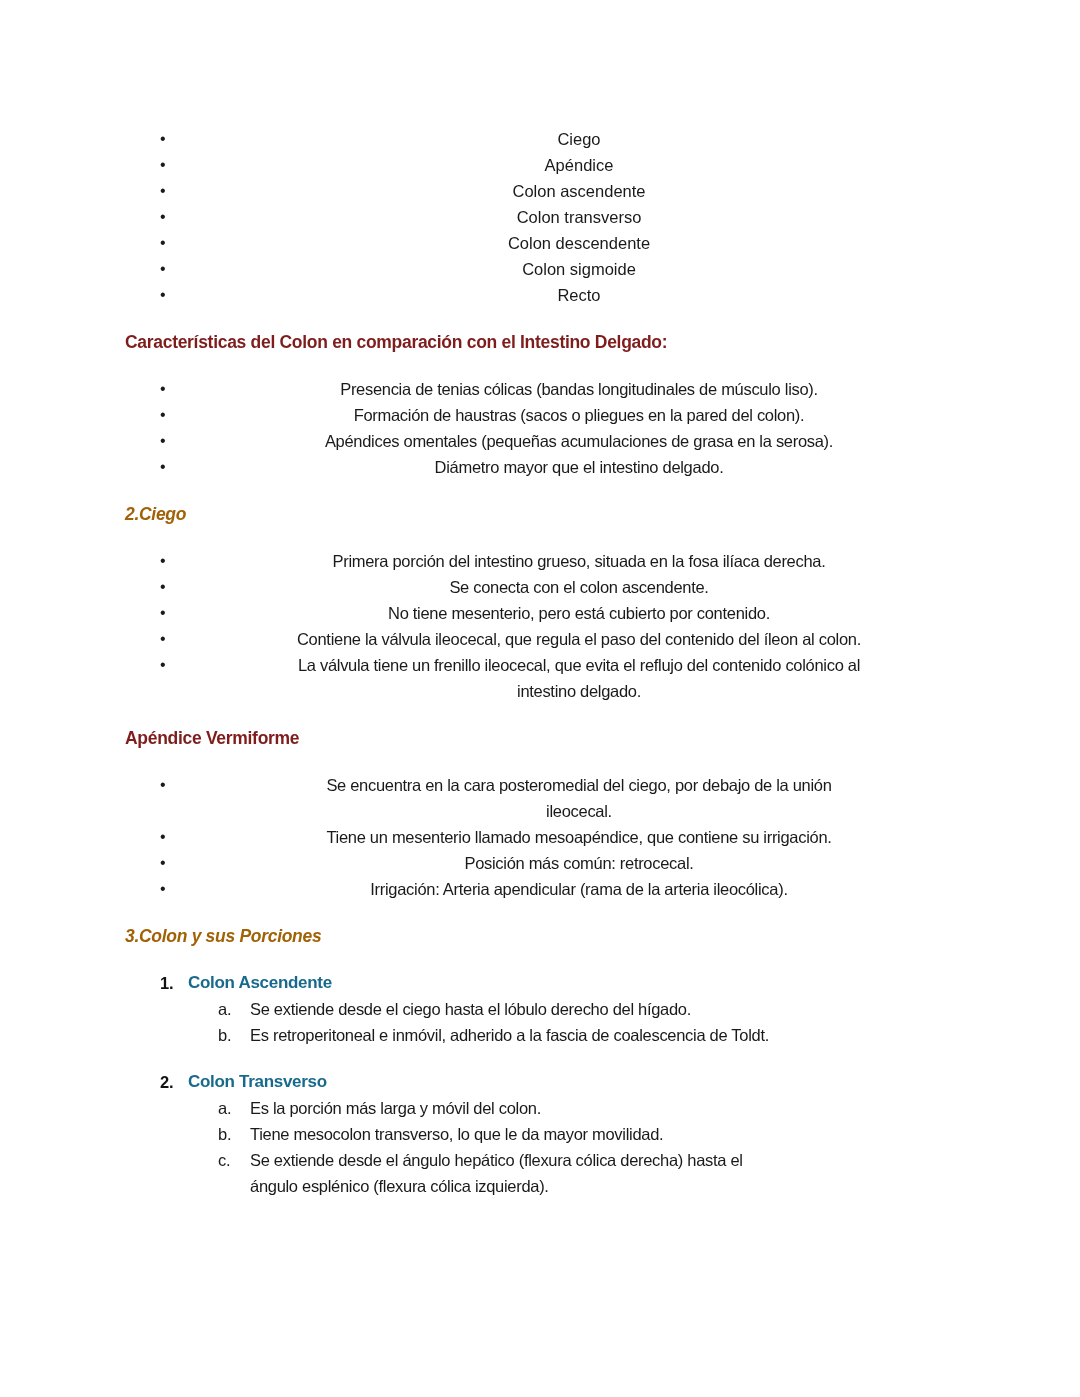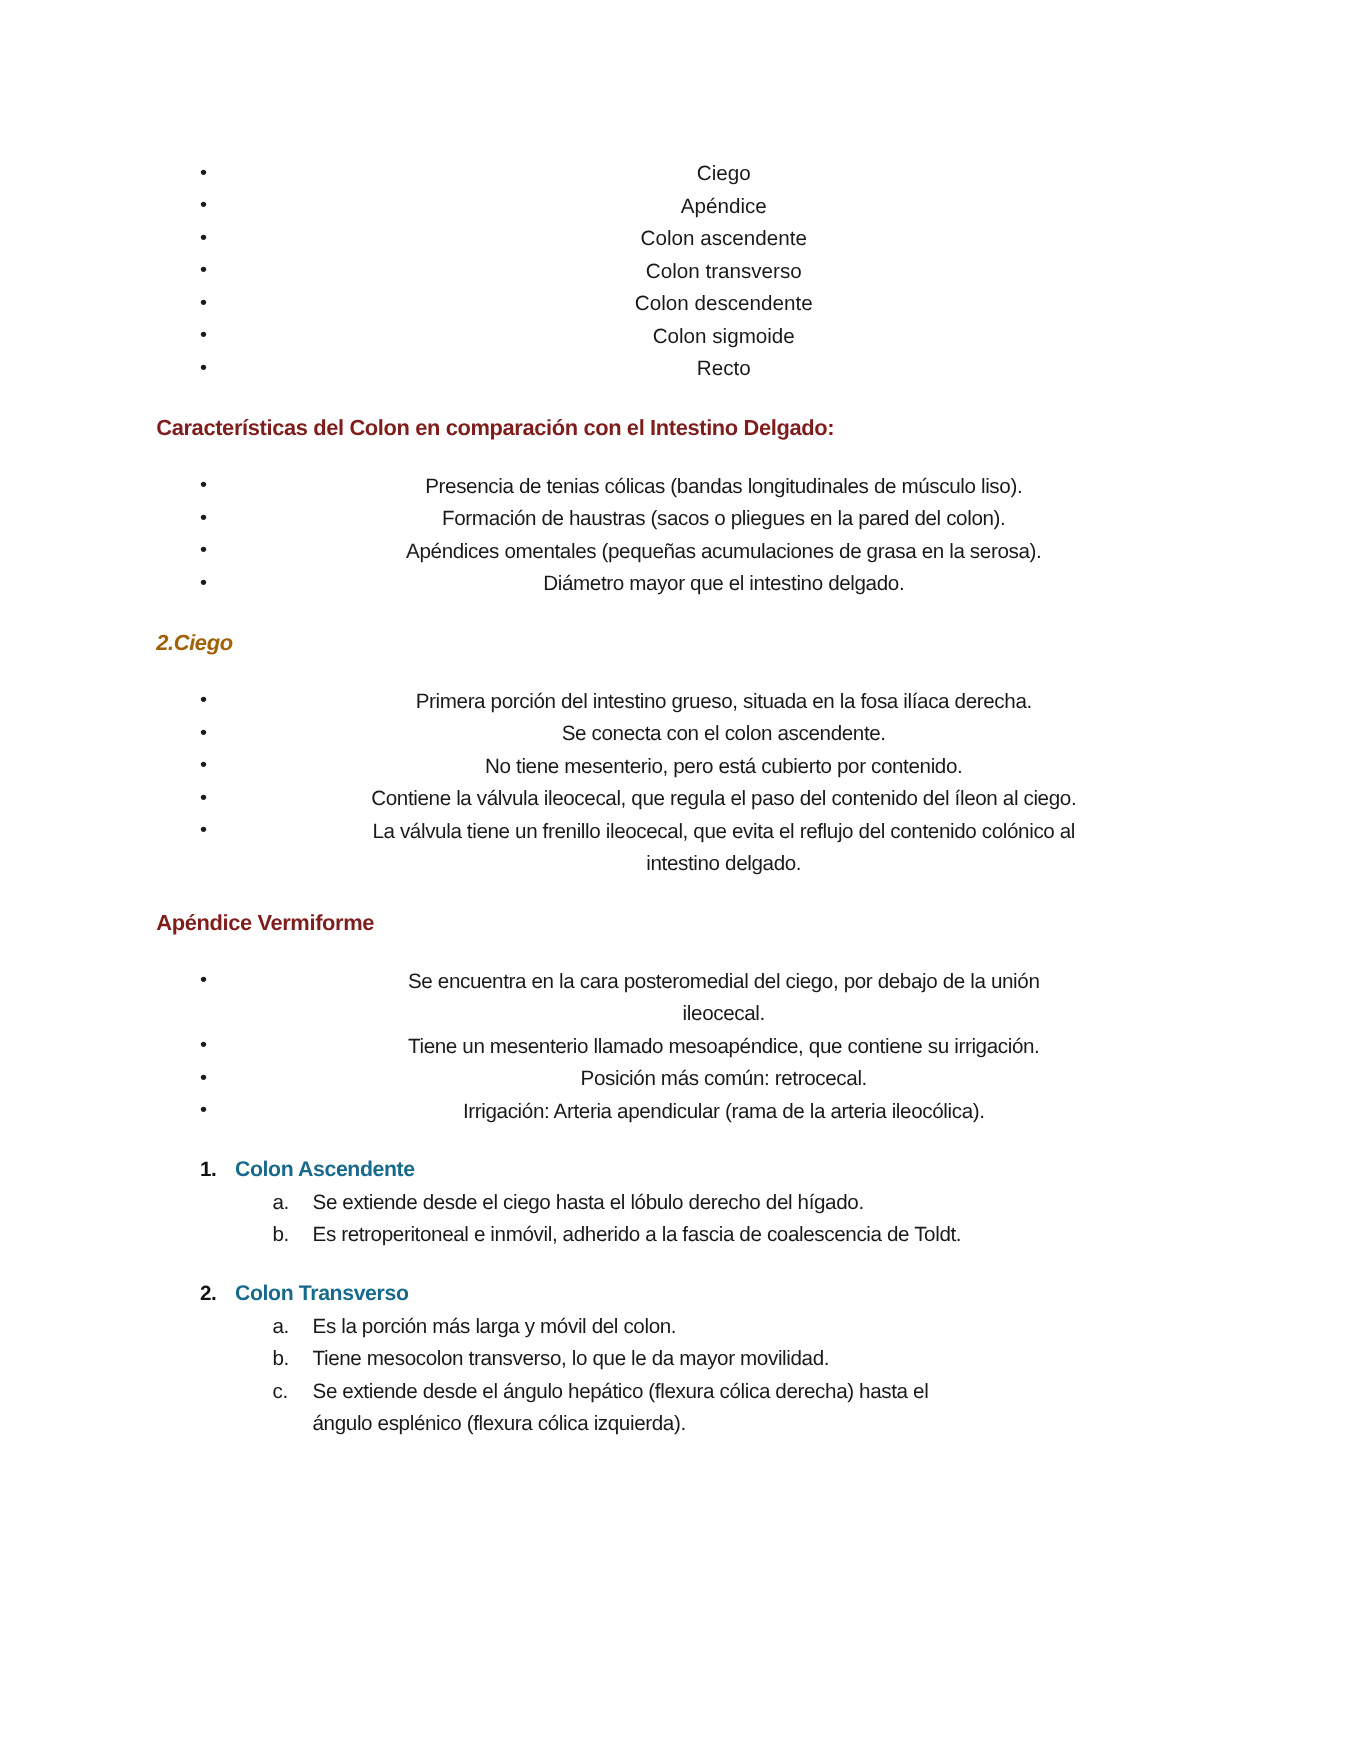--- a/index.html
+++ b/index.html
@@ -122,21 +122,21 @@
     <li>
       <span class="bullet">•</span>
       <span class="li-text">Se conecta con el colon ascendente.</span>
     </li>
     <li>
       <span class="bullet">•</span>
       <span class="li-text">No tiene mesenterio, pero está cubierto por contenido.</span>
     </li>
     <li>
       <span class="bullet">•</span>
-      <span class="li-text">Contiene la válvula ileocecal, que regula el paso del contenido del íleon al ciego.</span>
+      <span class="li-text">Contiene la válvula ileocecal, que regula el paso del contenido del íleon al colon.</span>
     </li>
     <li>
       <span class="bullet">•</span>
       <span class="li-text">La válvula tiene un frenillo ileocecal, que evita el reflujo del contenido colónico al
 intestino delgado.</span>
     </li>
   </ul>
 
   <h2 class="h-teal narrow">Apéndice Vermiforme</h2>
   <ul class="bullets narrow">
@@ -152,20 +152,21 @@
     <li>
       <span class="bullet">•</span>
       <span class="li-text">Posición más común: retrocecal.</span>
     </li>
     <li>
       <span class="bullet">•</span>
       <span class="li-text">Irrigación: Arteria apendicular (rama de la arteria ileocólica).</span>
     </li>
   </ul>
 
+  <h2 class="h-black-italic narrow">3.Colon y sus Porciones</h2>
 
   <div class="entry narrow">
     <div class="entry-head">
       <span class="entry-number">1.</span>
       <span class="entry-label">Colon Ascendente</span>
     </div>
     <div class="sub-list">
       <div class="sub-item">
         <span class="sub-letter">a.</span>
         <span class="sub-text">Se extiende desde el ciego hasta el lóbulo derecho del hígado.</span>

